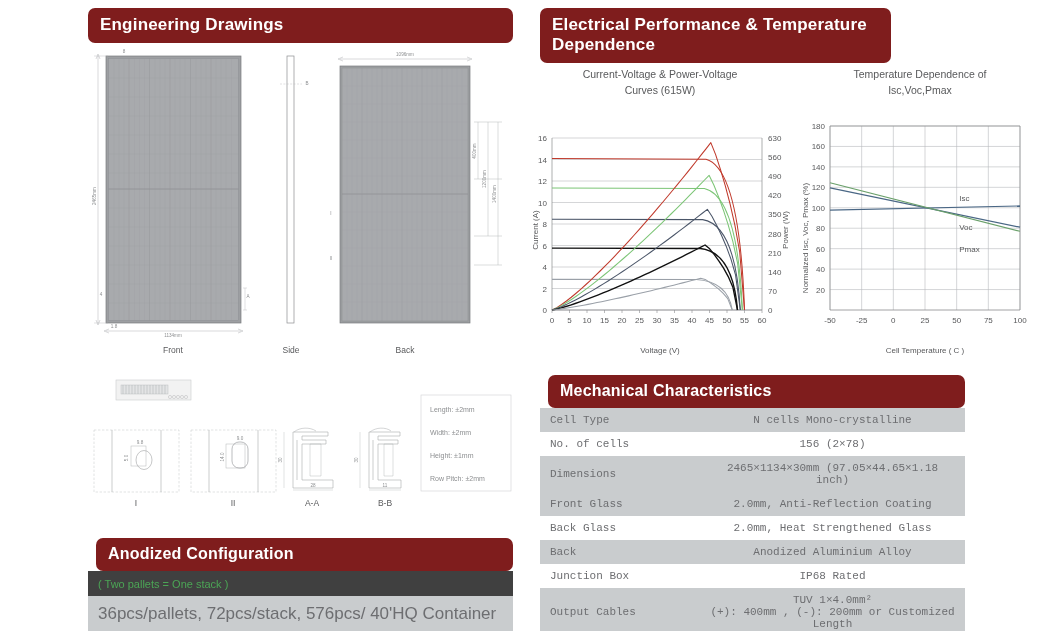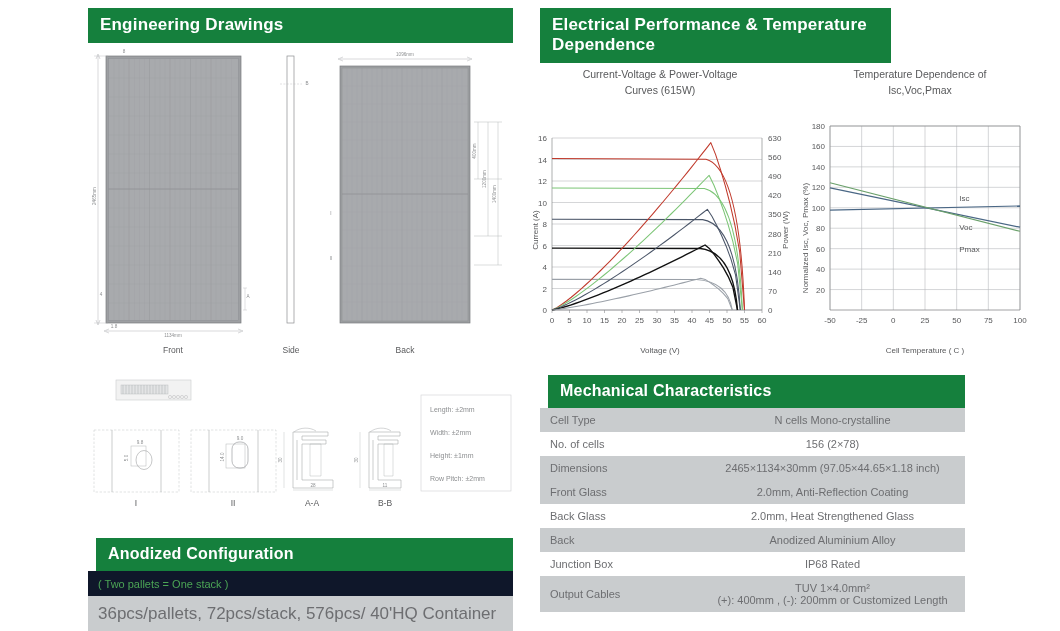--- a/index.html
+++ b/index.html
@@ -1,40 +1,40 @@
 <!DOCTYPE html>
 <html><head>
 <meta charset="utf-8">
 <style>
   html,body{margin:0;padding:0;background:#ffffff;}
   body{width:1060px;height:631px;position:relative;overflow:hidden;
        font-family:"Liberation Sans","DejaVu Sans",sans-serif;color:#58595b;}
   .panel{position:absolute;}
   .sec-header{background:#4aa css;}
-  .sec-header{background:#15803d;color:#fff;font-weight:bold;font-size:17px;
-       letter-spacing:.2px;padding:7px 12px 8px 12px;box-sizing:border-box;}
+  .sec-header{background:#7f1d1d;color:#fff;font-weight:bold;font-size:17px;
+       letter-spacing:.2px;padding:7px 12px 8px 12px;box-sizing:border-box;border-radius:7px;}
   .sec-header.sm{font-size:16px;margin-left:8px;}
 
   
   #eng-panel{left:88px;top:8px;width:425px;}
   #eng-canvas{position:absolute;left:88px;top:48px;width:425px;height:485px;}
   #elec-panel{left:540px;top:8px;width:351px;}
   #elec-canvas{position:absolute;left:520px;top:48px;width:530px;height:320px;}
   #mech-panel{left:540px;top:375px;width:425px;}
   #pack-panel{left:88px;top:538px;width:425px;}
 
   table.spec{border-collapse:collapse;width:425px;font-size:11px;}
-  table.spec td{padding:6px 10px;vertical-align:middle;color:#6d6e71;}
+  table.spec td{padding:6px 10px;vertical-align:middle;color:#6d6e71;font-family:Liberation Mono, monospace;}
   table.spec tr.alt td{background:#c9ccce;}
   table.spec tr.plain td{background:#ffffff;}
   table.spec td.k{width:140px;text-align:left;}
   table.spec td.v{text-align:center;}
   table.spec td.v .sub{display:block;}
 
-  .pack-note{font-size:11px;color:#4ba555;padding:7px 10px 6px 10px;background:#0f172a;}
+  .pack-note{font-size:11px;color:#4ba555;padding:7px 10px 6px 10px;background:#404040;}
   .pack-val{font-size:17px;color:#6d6e71;background:#c9ccce;padding:8px 10px;}
 
   svg{display:block;overflow:visible;}
   .ttl{font-size:10.5px;fill:#58595b;}
   .ax{font-size:8px;fill:#58595b;}
   .dim{font-size:4.6px;fill:#8d8f91;}
   .lbl{font-size:8.5px;fill:#58595b;}
   .tol{font-size:7px;fill:#8d8f91;}
 </style>
 </head>

